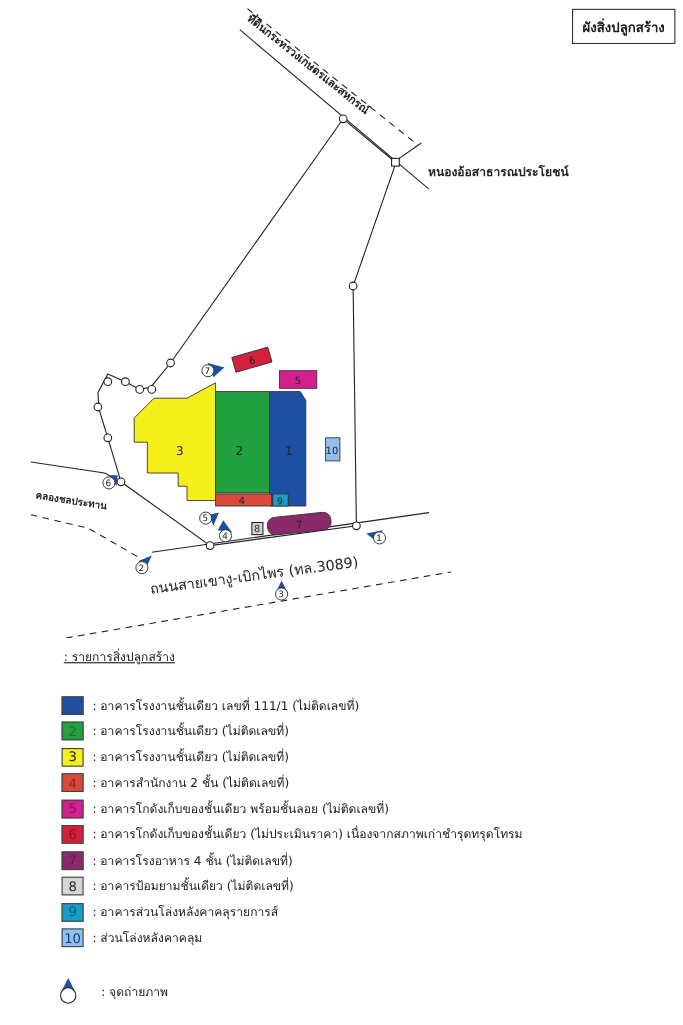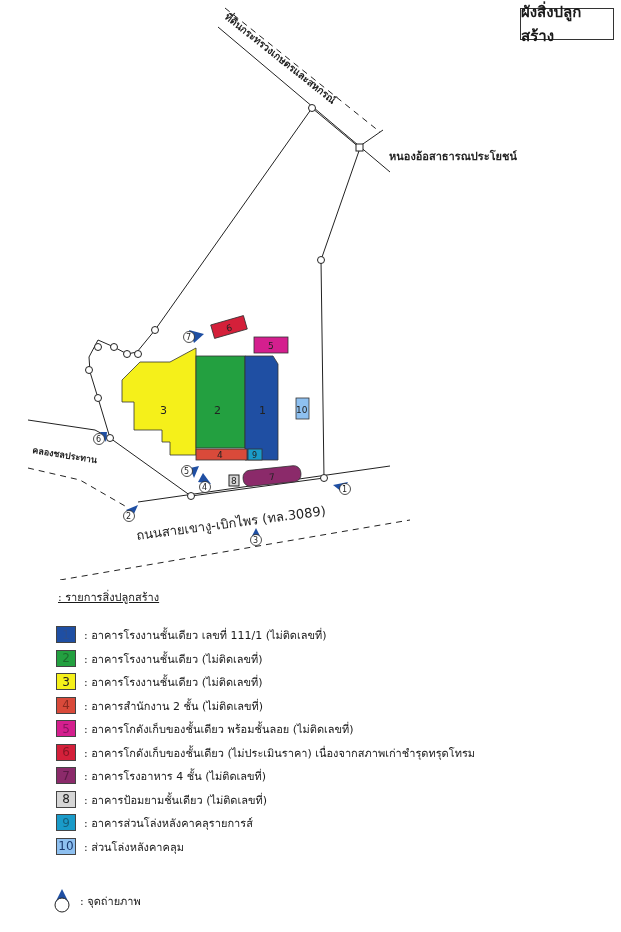--- a/index.html
+++ b/index.html
@@ -1,31 +1,31 @@
 <!DOCTYPE html>
 <html><head>
   <meta charset="utf-8">
   <style>
     html, body { margin: 0; padding: 0; background: #ffffff; }
     body { width: 621px; height: 932px; position: relative; overflow: hidden;
            font-family: "DejaVu Sans", sans-serif; color: #1a1a1a; }
     .title-box { position: absolute; left: 520px; top: 8px; width: 92px; height: 30px;
                  border: 1.5px solid #333; display: flex; align-items: center; justify-content: center;
-                 font-size: 15px; font-weight: bold; }
+                 font-size: 12px; font-weight: bold; }
     svg.map { position: absolute; left: 0; top: 0; }
     .map-label { font-family: "DejaVu Sans", sans-serif; fill: #222; }
     .legend { position: absolute; left: 56px; top: 588px; width: 560px; }
     .legend-heading { font-size: 11px; text-decoration: underline; margin-bottom: 20px; margin-left: 2px; }
-    .legend-row { display: flex; align-items: flex-start; height: 23.5px; }
+    .legend-row { display: flex; align-items: flex-end; height: 23.5px; }
     .swatch { width: 20px; height: 17px; border: 1px solid #444; box-sizing: border-box;
               display: flex; align-items: center; justify-content: center; font-size: 12px;
               margin-right: 8px; }
     .legend-text { font-size: 11px; white-space: nowrap; }
     .photo-legend { position: absolute; left: 52px; top: 888px; display: flex; align-items: center; }
-    .photo-legend .legend-text { margin-left: 8px; }
+    .photo-legend .legend-text { margin-left: 20px; }
   </style>
 </head>
 <body>
 
 <div class="title-box">ผังสิ่งปลูกสร้าง</div>
 
 <svg class="map" width="621" height="580" viewBox="0 0 621 580" xmlns="http://www.w3.org/2000/svg">
 
   <line x1="225" y1="8" x2="380" y2="132" stroke="#222" stroke-width="1" stroke-dasharray="6,5"></line>
 

